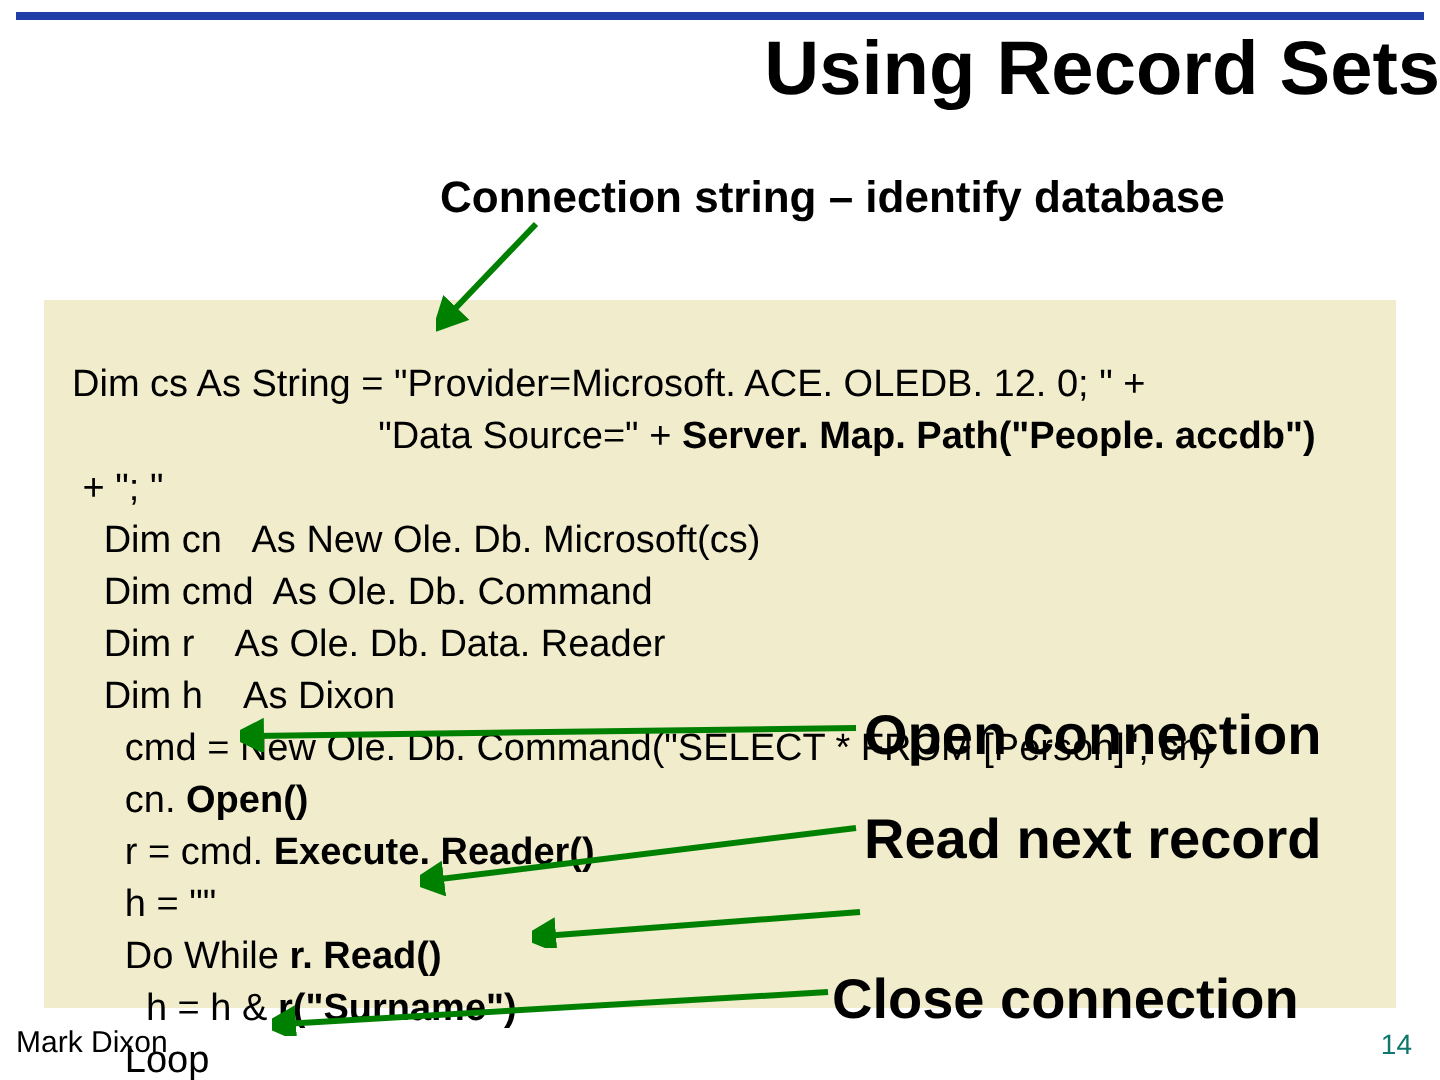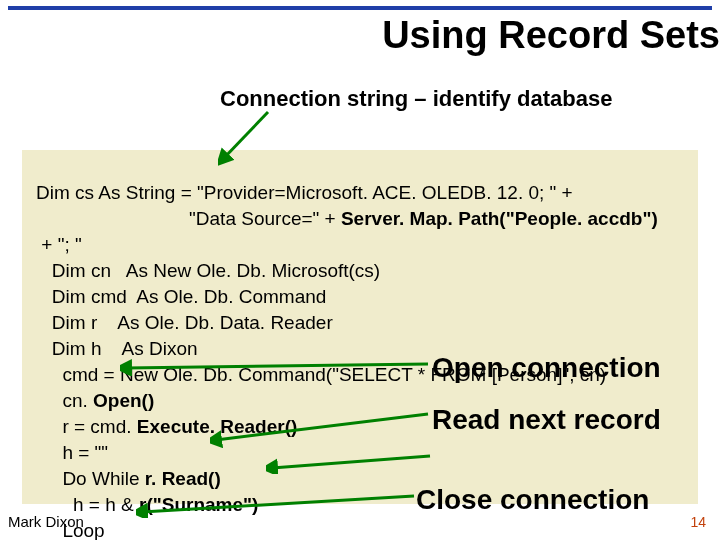--- a/index.html
+++ b/index.html
@@ -6,21 +6,21 @@
   html, body { width: 720px; height: 540px; background: #fff; font-family: Arial, Helvetica, sans-serif; overflow: hidden; }
   .slide { position: relative; width: 720px; height: 540px; }
   .topbar { position: absolute; top: 6px; left: 8px; width: 704px; height: 4px; background: #1f3ea8; }
   .title { position: absolute; top: 14px; left: 0; width: 720px; text-align: right; font-size: 38px; font-weight: bold; color: #000; }
   .subtitle { position: absolute; top: 86px; left: 220px; font-size: 22px; font-weight: bold; color: #000; }
   .codebox { position: absolute; top: 150px; left: 22px; width: 676px; height: 354px; background: #f0eccc; }
   .code { position: absolute; top: 154px; left: 36px; width: 660px; font-size: 19px; line-height: 26px; color: #000; white-space: pre; font-family: Arial, Helvetica, sans-serif; }
   .code b { font-weight: bold; }
   .ann { position: absolute; font-size: 28px; font-weight: bold; color: #000; }
   .footer-left { position: absolute; left: 8px; bottom: 10px; font-size: 15px; color: #000; }
-  .footer-right { position: absolute; right: 14px; bottom: 10px; font-size: 14px; color: #c2410c; }
+  .footer-right { position: absolute; right: 14px; bottom: 10px; font-size: 14px; color: #0f766e; }
   .arrow { position: absolute; }
   .arrow svg { display: block; }
 </style>
 </head>
 <body>
 
 <div class="slide">
   <div class="topbar"></div>
   <div class="title">Using Record Sets</div>
   <div class="subtitle">Connection string – identify database</div>

